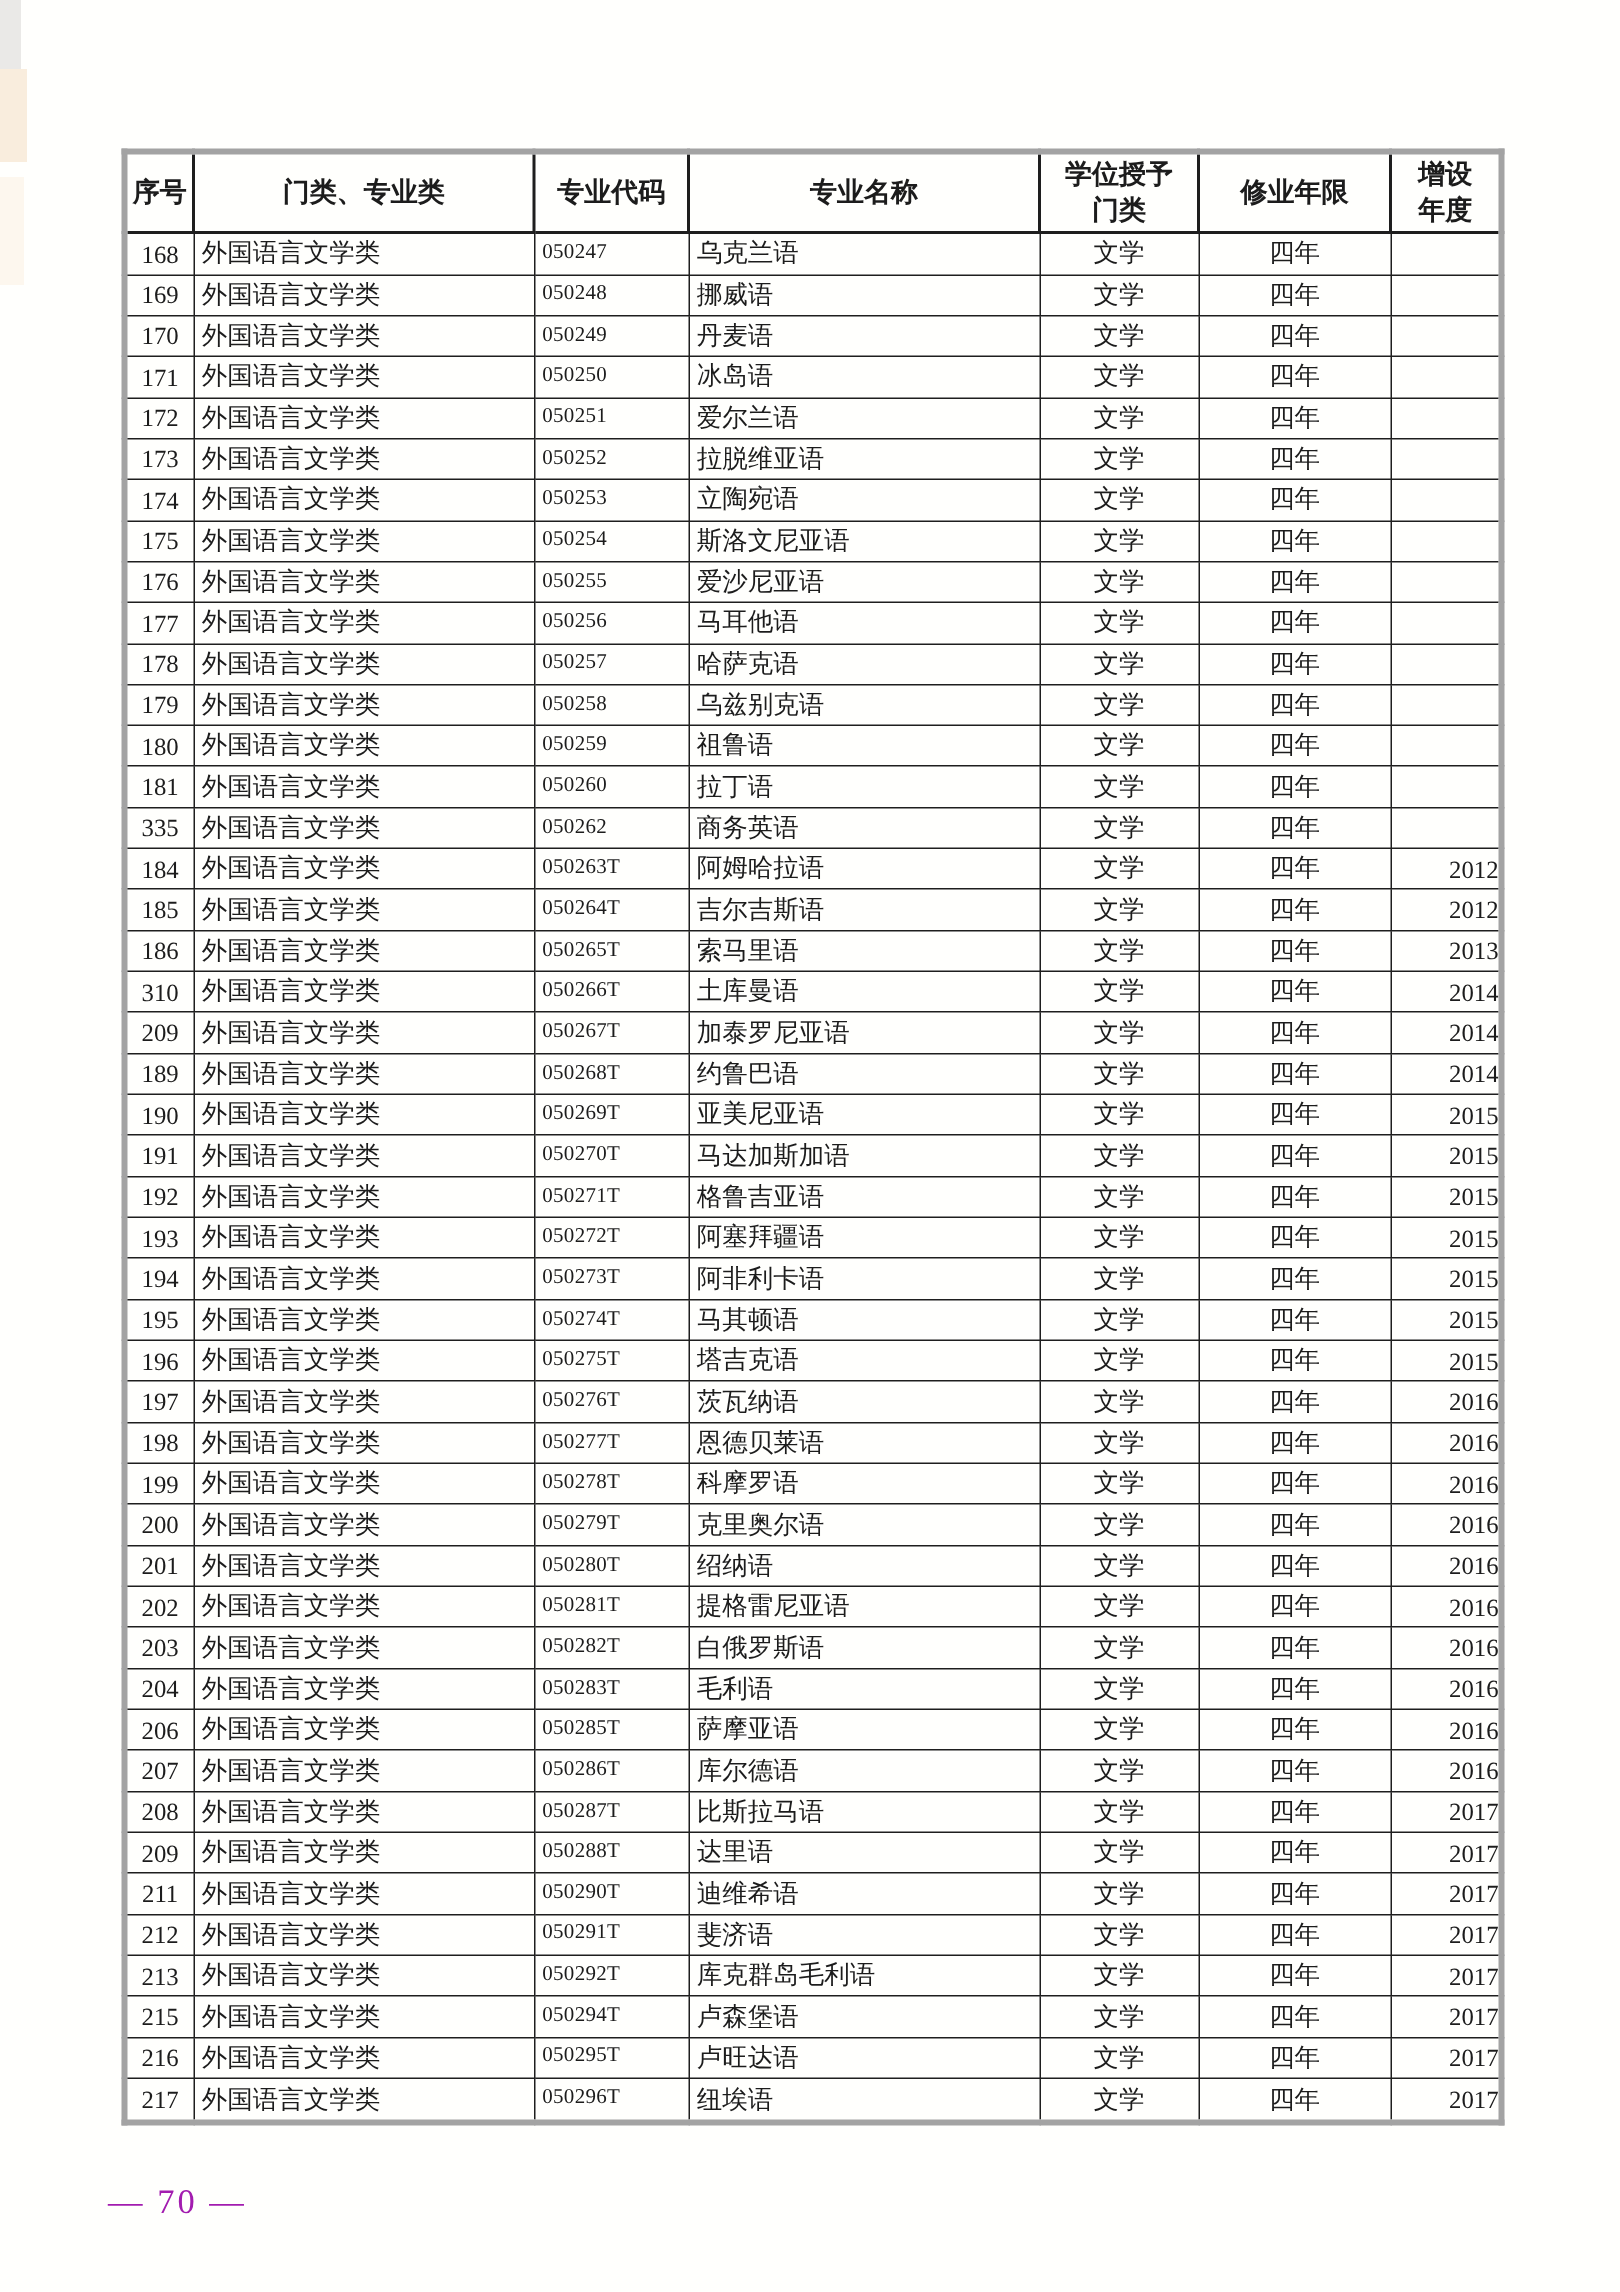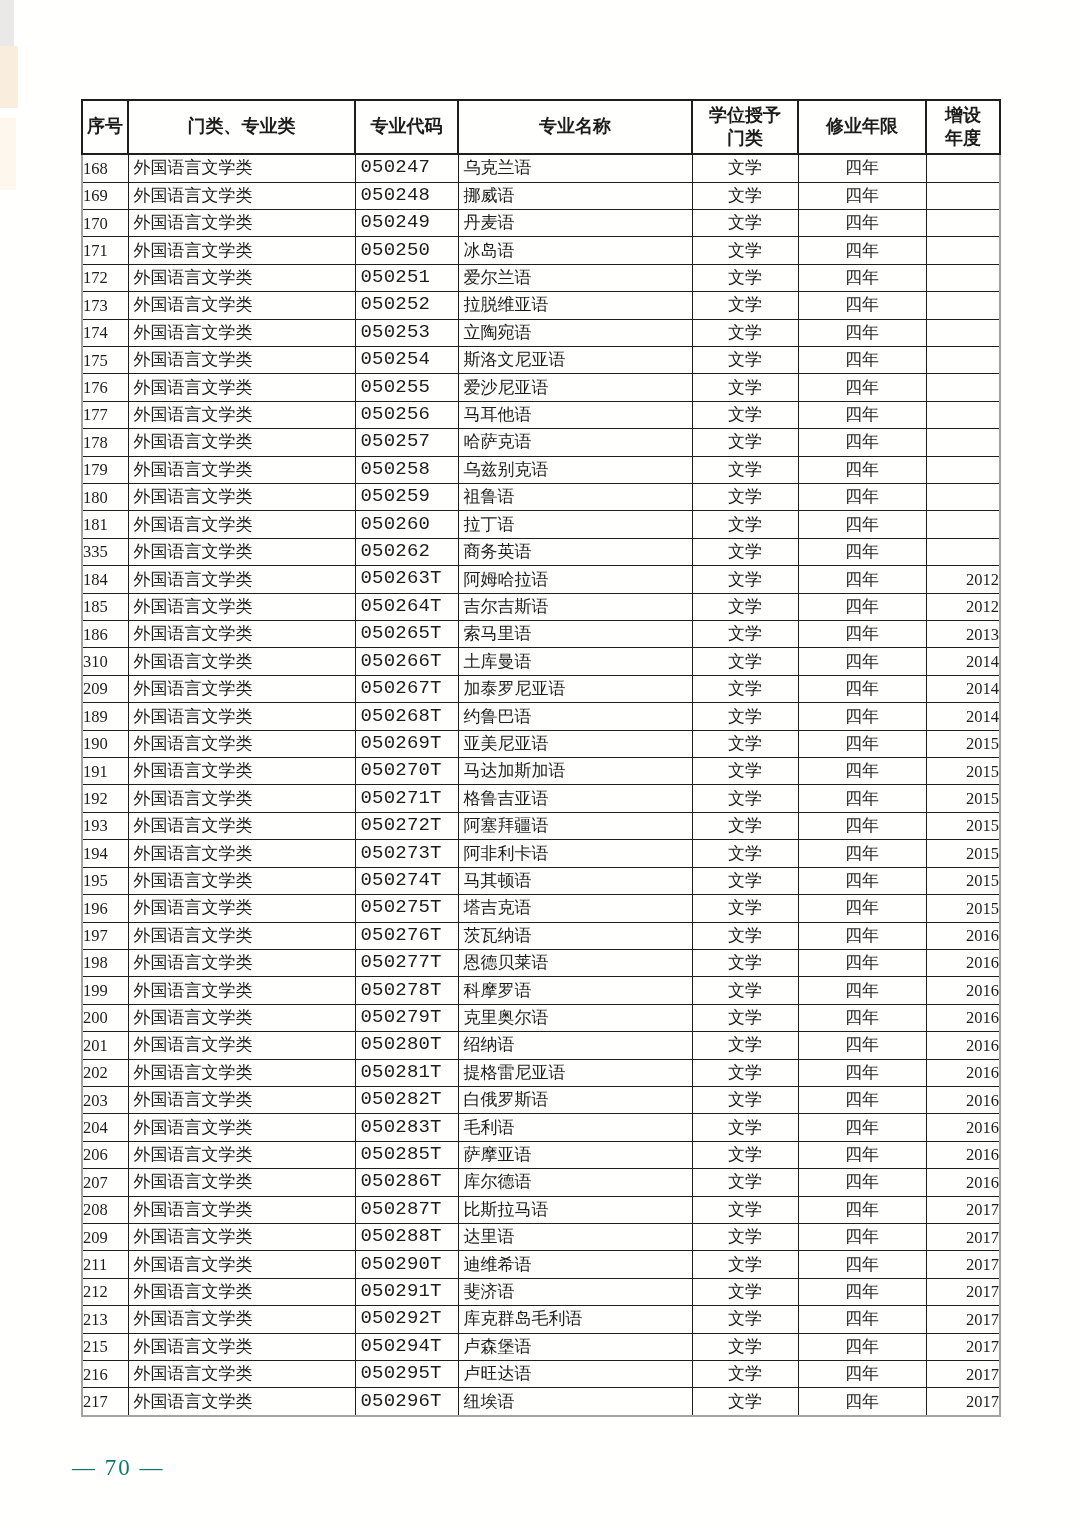--- a/index.html
+++ b/index.html
@@ -30,51 +30,51 @@
     height: 1318px;
     border-collapse: collapse;
     table-layout: fixed;
   }
   .doc-table th, .doc-table td {
     border: 1px solid #1e1e1e;
     box-sizing: border-box;
     overflow: hidden;
     white-space: nowrap;
   }
-  .doc-table { border: 2px solid #a3a3a3; }
+  .doc-table { border: 4px solid #a3a3a3; }
   .doc-table thead th {
     border-width: 2px;
     font-size: 18px;
     font-weight: bold;
     text-align: center;
     vertical-align: middle;
     line-height: 1.28;
     white-space: pre-line;
     height: 54px;
     padding: 1px 0;
   }
   .doc-table tbody td {
     font-size: 17px;
     line-height: 1.05;
     vertical-align: middle;
     padding: 0;
   }
-  .doc-table td.c0 { font-size: 16.5px; }
+  .doc-table td.c0 { text-align: center; font-size: 16.5px; }
   .doc-table td.c1, .doc-table td.c2, .doc-table td.c3 { text-align: left; padding-left: 5px; }
-  .doc-table td.c2 { font-size: 19px; letter-spacing: 0.2px; font-family: Liberation Mono, monospace; }
+  .doc-table td.c2 { font-size: 14px; letter-spacing: 0.2px; }
   .doc-table td.c4, .doc-table td.c5 { text-align: center; }
   .doc-table td.c6 { text-align: right; font-size: 16.5px; }
 
   .page-number {
     position: absolute;
     left: 72px;
     top: 1455px;
     font-size: 23px;
     letter-spacing: 2px;
-    color: #0f766e;
+    color: #a21caf;
   }
 </style>
 </head>
 <body>
 
 <div class="page">
 
   <div class="artifact gray"></div>
   <div class="artifact warm1"></div>
   <div class="artifact warm2"></div>

